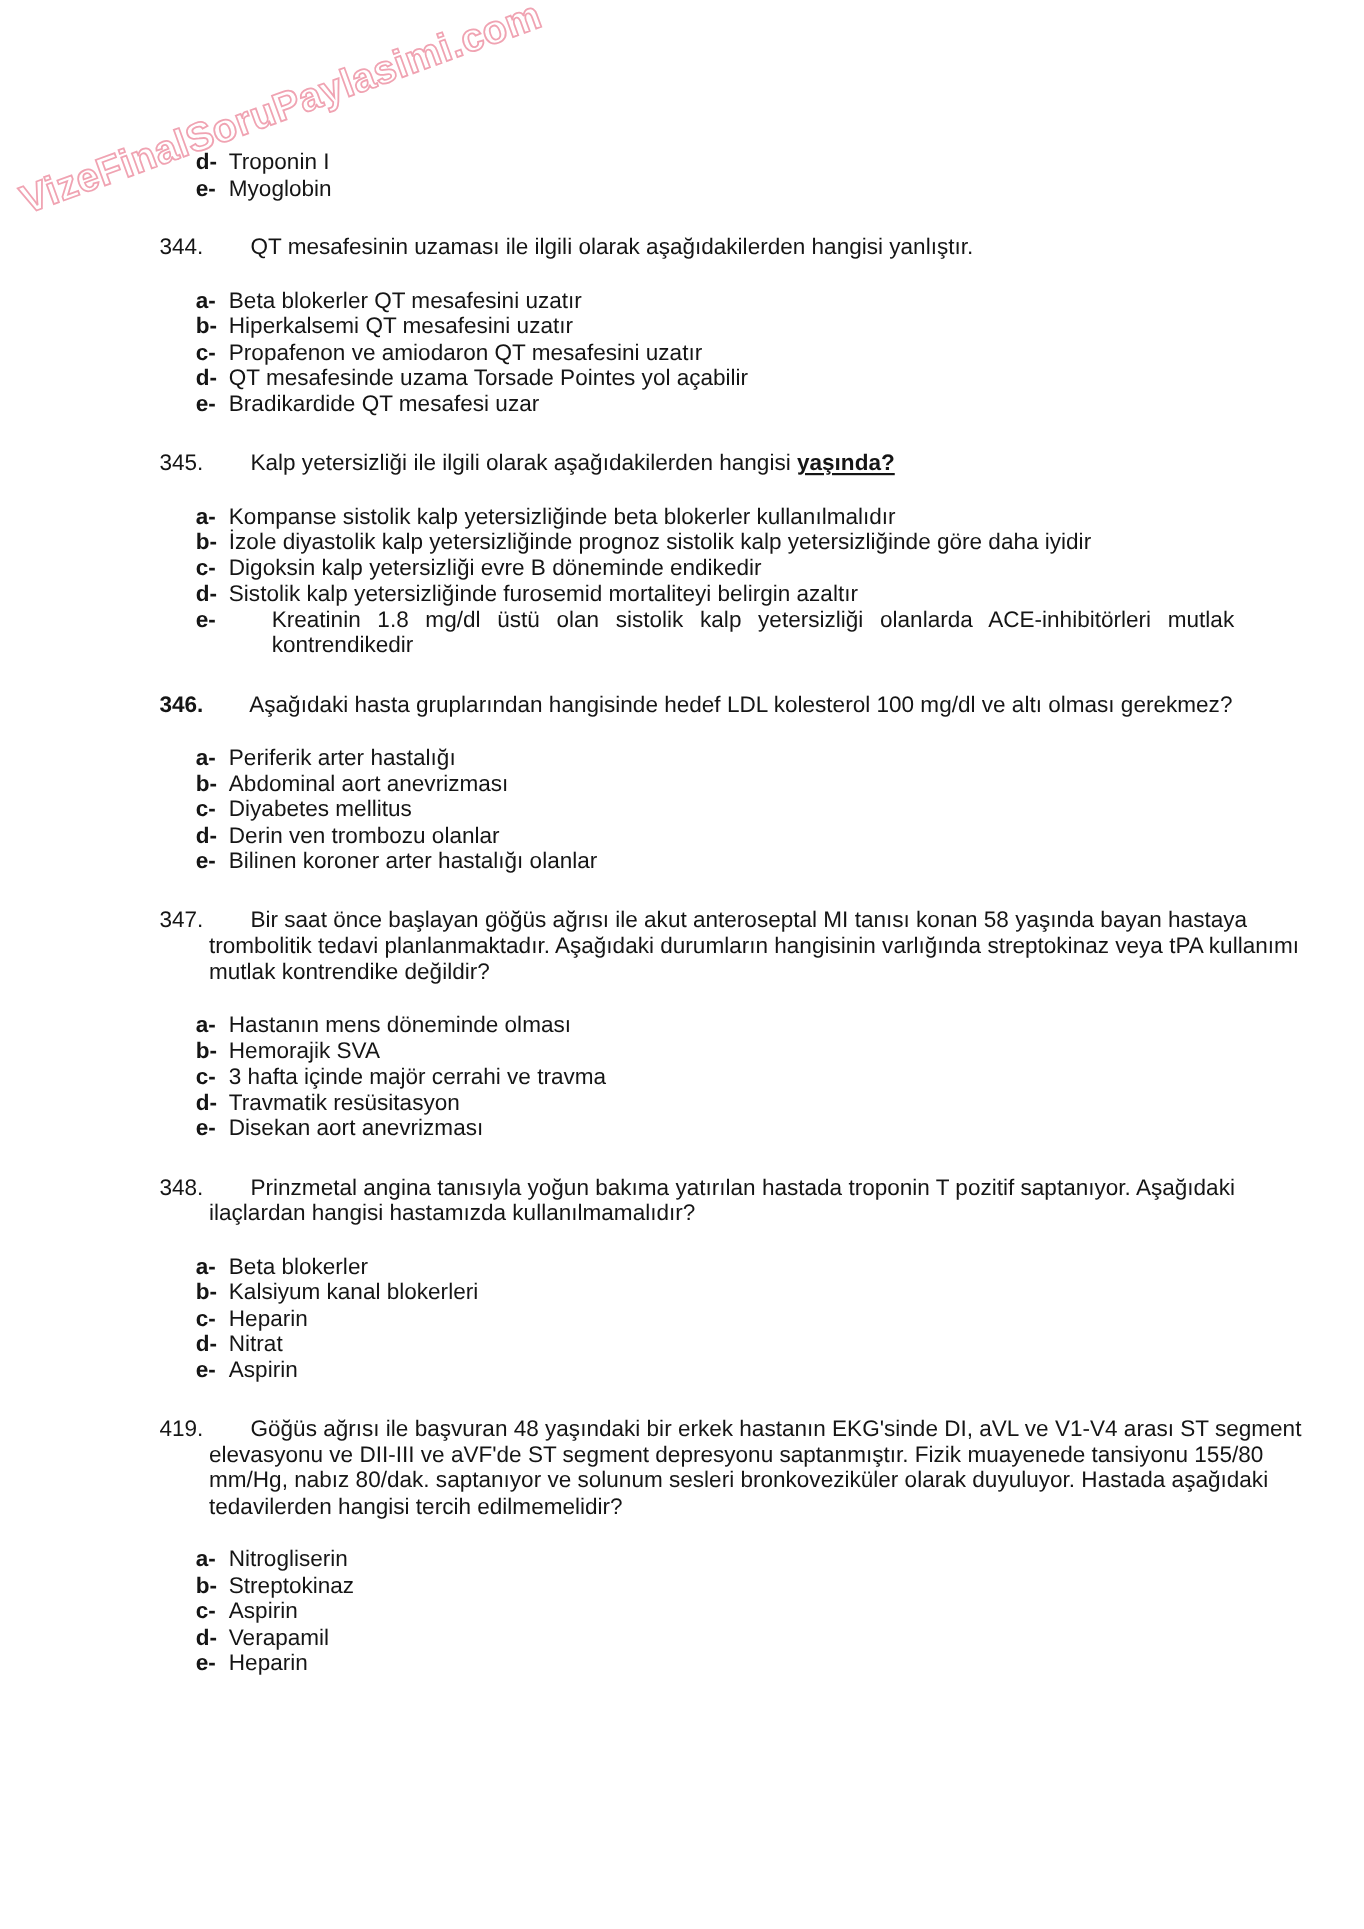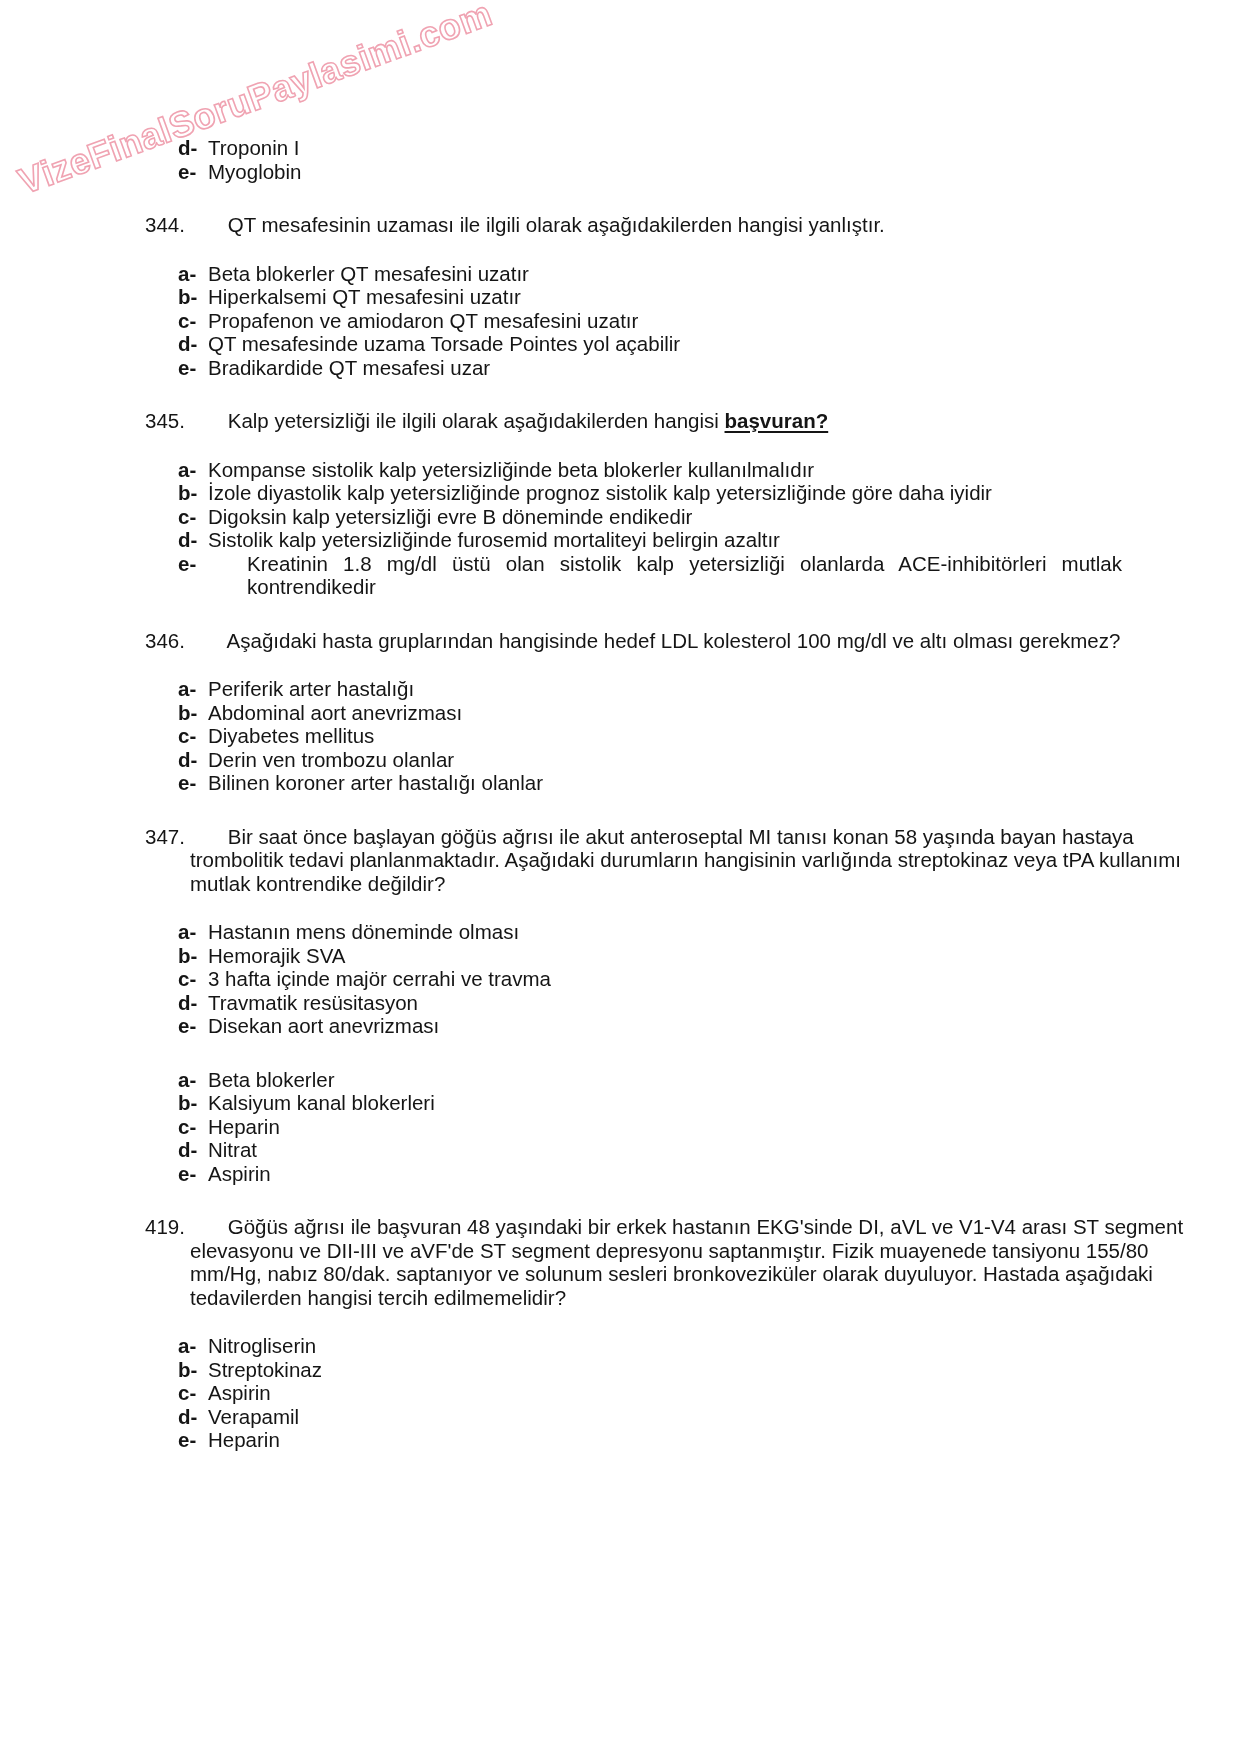--- a/index.html
+++ b/index.html
@@ -38,21 +38,21 @@
     margin-right: 48px;
     text-align: left;
   }
   .q-para.justify { text-align: justify; }
   .q-num {
     display: inline-block;
     width: 77px;
     margin-left: -45px;
     vertical-align: baseline;
   }
-  .q-num.bold { font-weight: 400; }
+  .q-num.bold { font-weight: 700; }
   .emph-bu { font-weight: 700; text-decoration: underline; text-decoration-thickness: 2px; text-underline-offset: 3px; }
   .emph-u  { text-underline-offset: 3px; }
   .option-list { margin-top: 25px; }
   .option-row {
     display: flex;
     margin-left: 178px;
     margin-right: 118px;
   }
   .option-row.justify .option-text { text-align: justify; margin-left: 39px; }
   .option-letter {
@@ -105,21 +105,21 @@
       </div>
           <div class="option-row">
         <span class="option-letter">e-</span>
         <span class="option-text">Bradikardide QT mesafesi uzar</span>
       </div>
         </div>
   </div>
       <div class="question">
     <div class="q-para">
       <span class="q-num">345.</span>
-    <span>Kalp yetersizliği ile ilgili olarak aşağıdakilerden hangisi </span><span class="emph-bu">başvuran?</span></div>
+    <span>Kalp yetersizliği ile ilgili olarak aşağıdakilerden hangisi </span><span class="emph-bu">yaşında?</span></div>
     <div class="option-list">
 
     <div class="option-row">
         <span class="option-letter">a-</span>
         <span class="option-text">Kompanse sistolik kalp yetersizliğinde beta blokerler kullanılmalıdır</span>
       </div>
           <div class="option-row">
         <span class="option-letter">b-</span>
         <span class="option-text">İzole diyastolik kalp yetersizliğinde prognoz sistolik kalp yetersizliğinde göre daha iyidir</span>
       </div>
@@ -187,20 +187,23 @@
         <span class="option-letter">d-</span>
         <span class="option-text">Travmatik resüsitasyon</span>
       </div>
           <div class="option-row">
         <span class="option-letter">e-</span>
         <span class="option-text">Disekan aort anevrizması</span>
       </div>
         </div>
   </div>
       <div class="question">
+    <div class="q-para">
+      <span class="q-num">348.</span>
+    <span>Prinzmetal angina tanısıyla yoğun bakıma yatırılan hastada troponin T pozitif saptanıyor. Aşağıdaki ilaçlardan hangisi hastamızda kullanılmamalıdır?</span></div>
     <div class="option-list">
 
     <div class="option-row">
         <span class="option-letter">a-</span>
         <span class="option-text">Beta blokerler</span>
       </div>
           <div class="option-row">
         <span class="option-letter">b-</span>
         <span class="option-text">Kalsiyum kanal blokerleri</span>
       </div>

